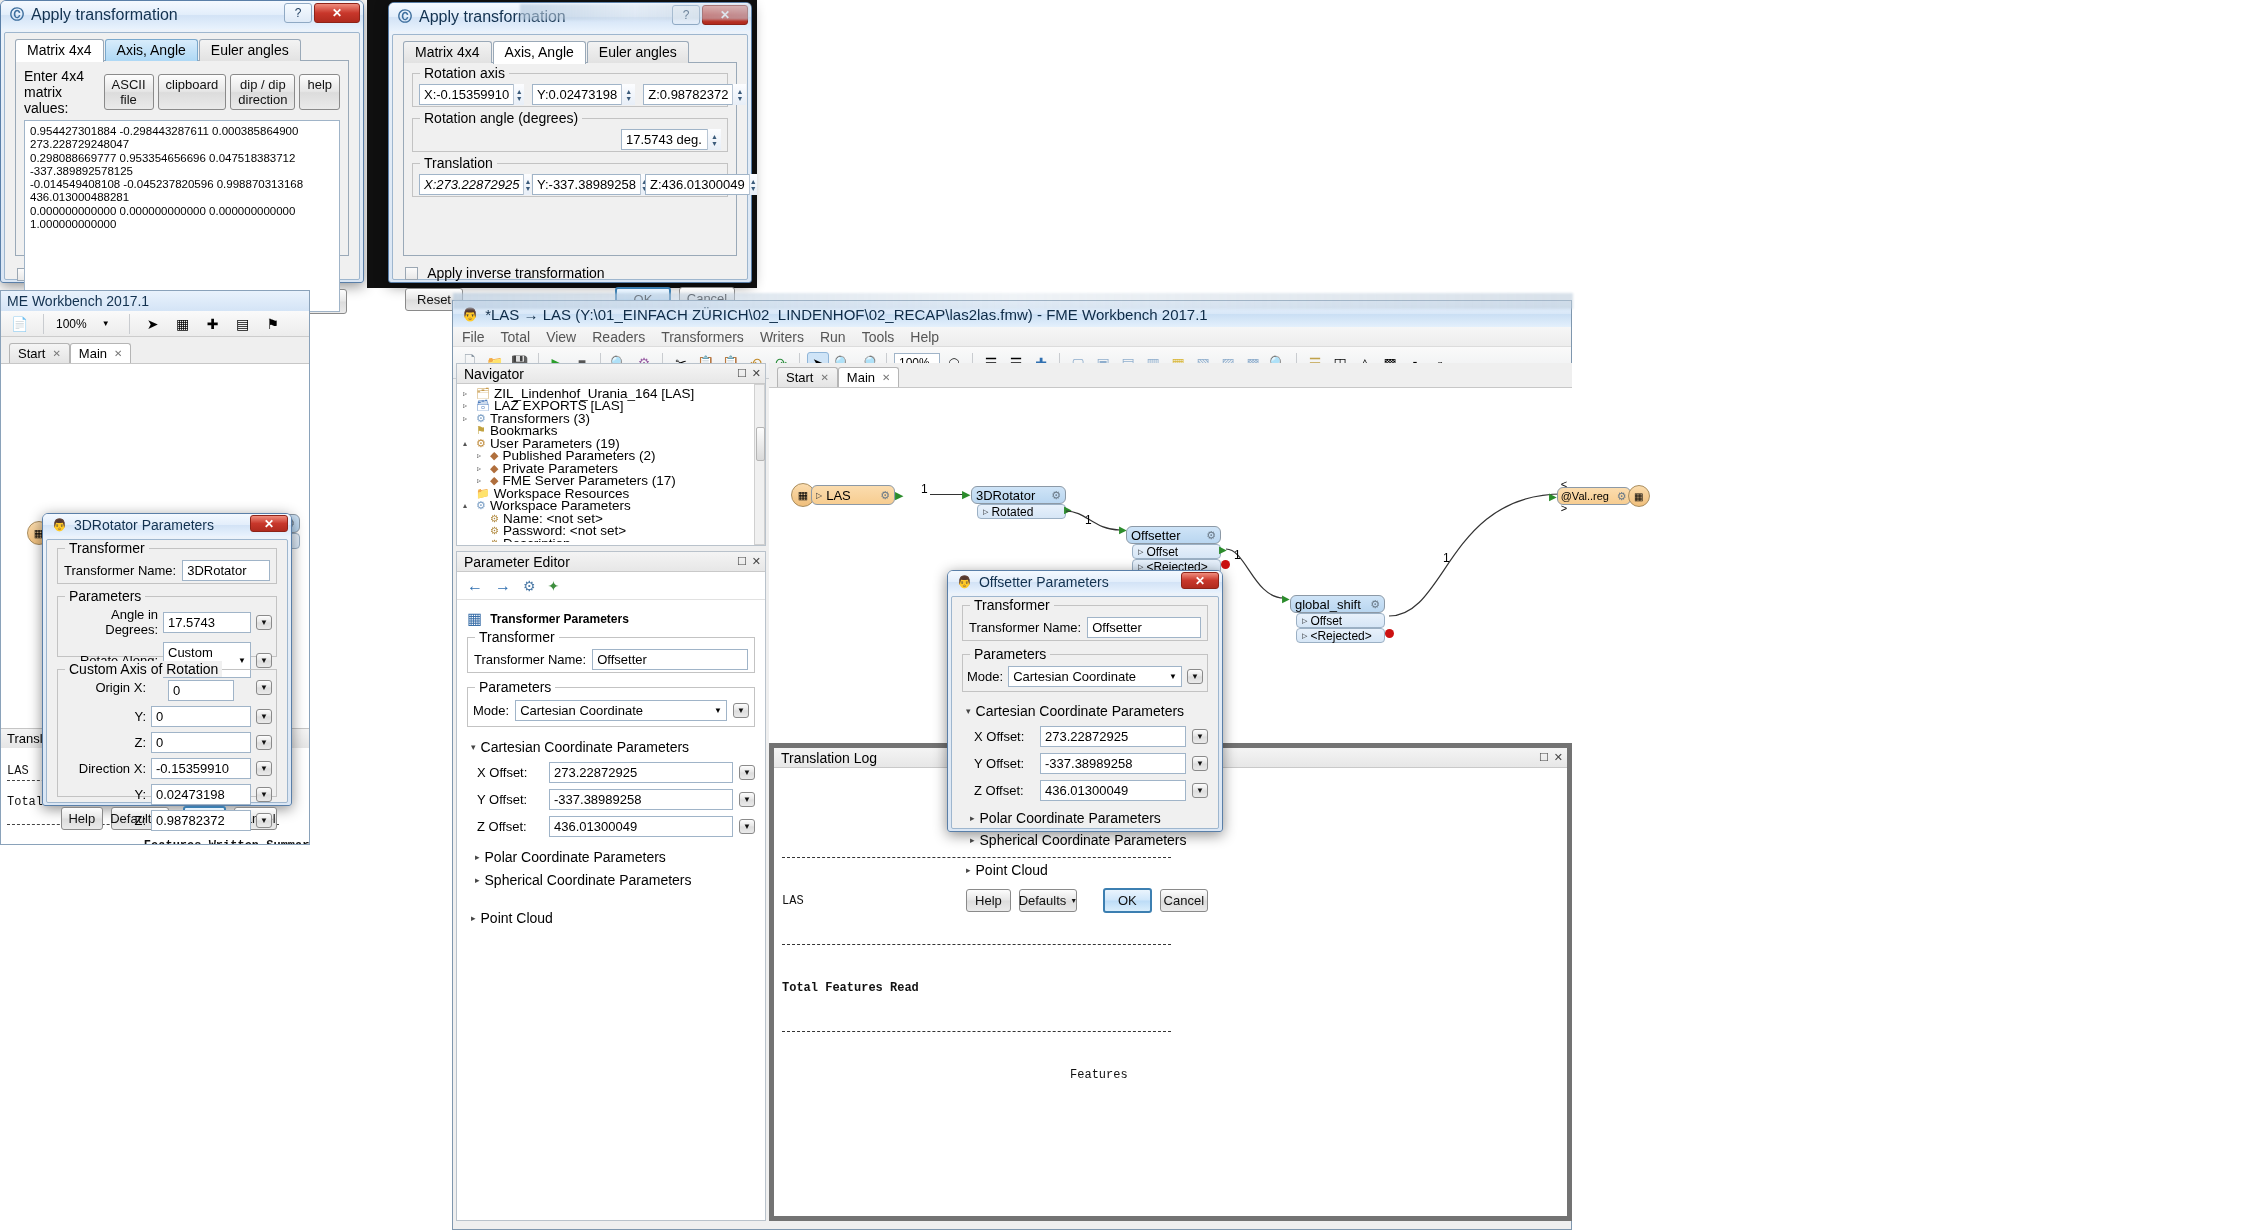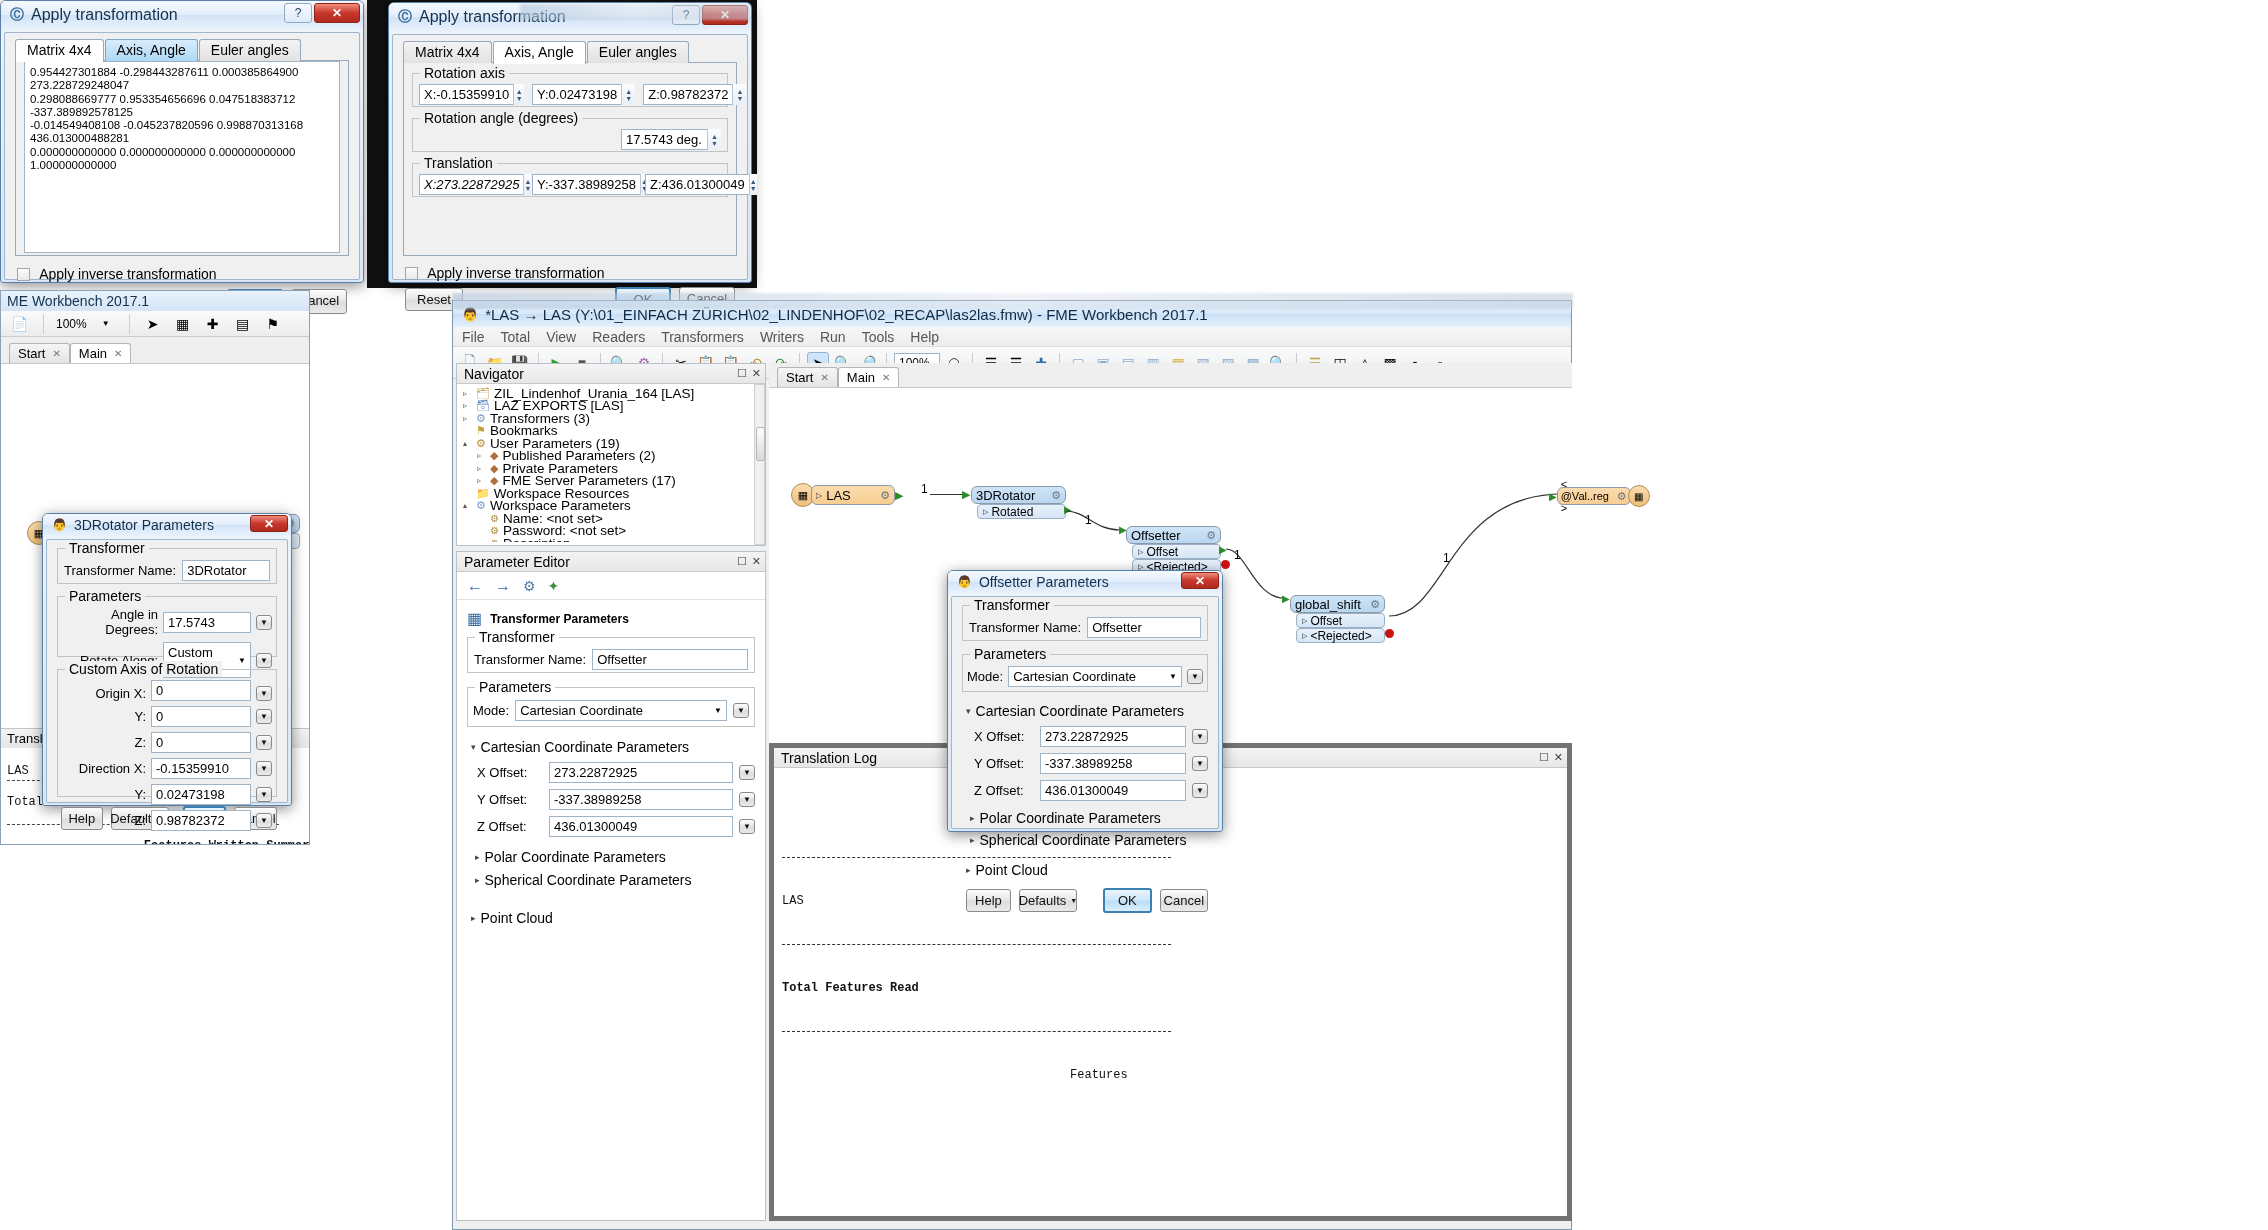--- a/index.html
+++ b/index.html
@@ -129,20 +129,29 @@
       <span class="wbtn close">✕</span>
     </span>
   </div>
   <div class="win7-body" style="height:248px; position:relative;">
     <div class="tabrow">
       <div class="tab active">Matrix 4x4</div>
       <div class="tab hot">Axis, Angle</div>
       <div class="tab">Euler angles</div>
     </div>
     <div class="tabpanel" style="height:196px;">
+      <div style="display:flex; align-items:center; padding:7px 8px 4px 8px;">
+        <span class="lbl">Enter 4x4 matrix values:</span>
+        <span style="margin-left:auto; display:flex; gap:4px;">
+          <span class="btn">ASCII file</span>
+          <span class="btn">clipboard</span>
+          <span class="btn">dip / dip direction</span>
+          <span class="btn">help</span>
+        </span>
+      </div>
       <div class="inp" style="margin:0 8px 8px 8px; height:192px; font-size:11.5px; line-height:13.3px; padding:4px 5px; overflow:hidden;">
         <div>0.954427301884 -0.298443287611 0.000385864900 273.228729248047</div>
         <div>0.298088669777 0.953354656696 0.047518383712 -337.389892578125</div>
         <div>-0.014549408108 -0.045237820596 0.998870313168 436.013000488281</div>
         <div>0.000000000000 0.000000000000 0.000000000000 1.000000000000</div>
       </div>
     </div>
     <div style="padding:8px 0 0 12px;">
       <span class="cb"></span>
       <span class="lbl" style="margin-left:5px;">Apply inverse transformation</span>
@@ -332,21 +341,21 @@
           <span>Custom Axis</span>
           <span style="margin-left:auto;font-size:8px;">▼</span>
         </span>
         <span class="btn" style="width:16px;padding:2px 0;font-size:8px;">▼</span>
       </div>
     </div>
 
     <div class="fieldset" style="height:128px;">
       <span class="legend">Custom Axis of Rotation</span>
       <div style="padding:10px 4px 0 4px;">
-        <div style="display:flex; align-items:flex-end; gap:5px; margin-bottom:5px;">
+        <div style="display:flex; align-items:flex-start; gap:22px; margin-bottom:5px;">
           <span class="lbl" style="font-size:13px;width:84px;text-align:right;">Origin X:</span>
           <span class="inp" style="flex:1;">0</span>
           <span class="btn" style="width:16px;padding:2px 0;font-size:8px;">▼</span>
         </div>
         <div style="display:flex; align-items:center; gap:5px; margin-bottom:5px;">
           <span class="lbl" style="font-size:13px;width:84px;text-align:right;">Y:</span>
           <span class="inp" style="flex:1;">0</span>
           <span class="btn" style="width:16px;padding:2px 0;font-size:8px;">▼</span>
         </div>
         <div style="display:flex; align-items:center; gap:5px; margin-bottom:5px;">

